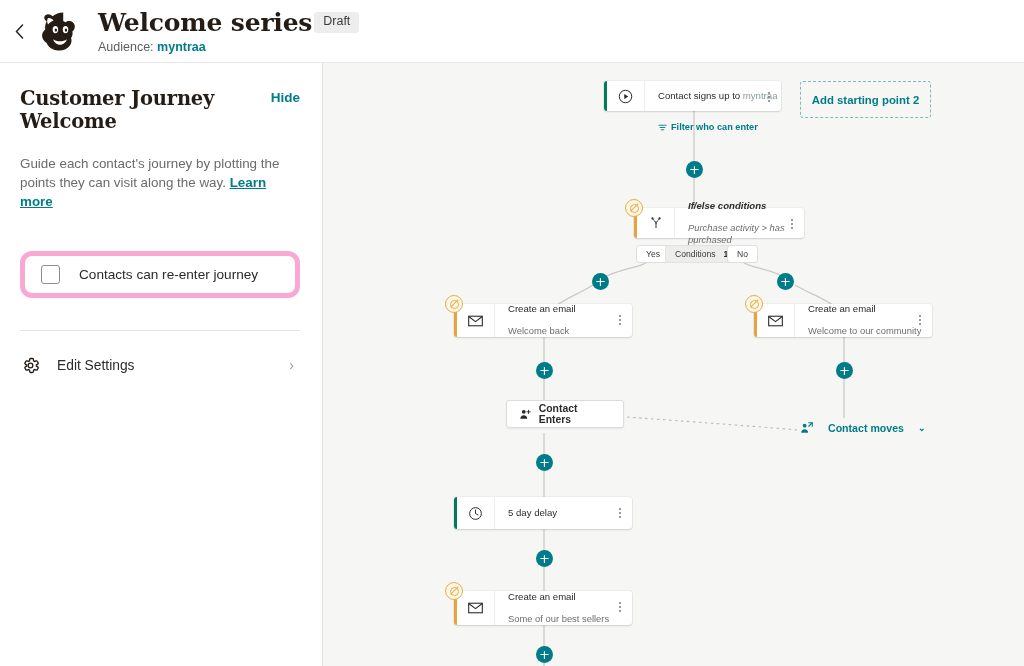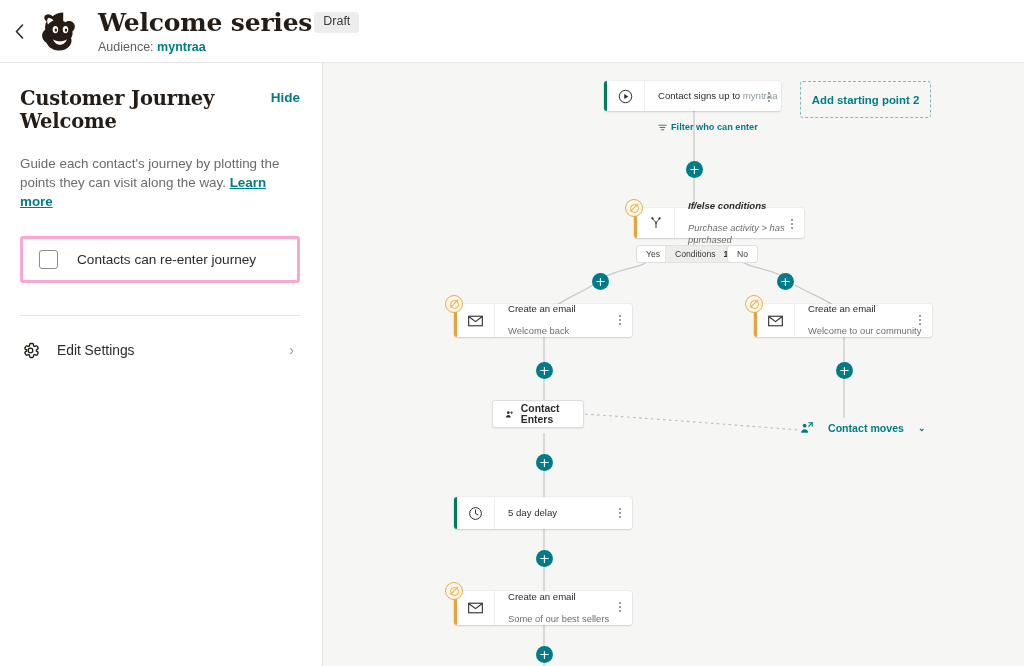--- a/index.html
+++ b/index.html
@@ -46,21 +46,21 @@
   #sidebar-title {
     font-family: "DejaVu Serif", "Liberation Serif", serif;
     font-size: 19.5px; font-weight: 700; color: #241c15; letter-spacing: -0.2px;
   }
   #hide-link { color: #007c89; font-size: 13.5px; font-weight: 700; cursor: pointer; padding-top: 3px; }
   #sidebar-desc {
     margin-top: 21px; font-size: 13.4px; line-height: 1.42; color: #6b6b6b; max-width: 276px;
   }
   #learn-more { color: #007c89; font-weight: 700; text-decoration: underline; cursor: pointer; }
   #reenter-card {
-    margin-top: 25px; height: 47px; border: 3px solid #f9a8d4; border-radius: 3px;
+    margin-top: 40px; height: 47px; border: 5px solid #f9a8d4; border-radius: 12px;
     display: flex; align-items: center; padding: 0 16px; gap: 19px; cursor: pointer;
   }
   #reenter-checkbox {
     width: 19px; height: 19px; border: 1px solid #8d8d8d; border-radius: 3px; background: #fff; flex: none;
   }
   #reenter-label { font-size: 13.6px; color: #2b2b2b; }
   #sidebar-divider { margin-top: 32px; height: 1px; background: #e4e4e4; }
   #edit-settings-row {
     margin-top: 20px; display: flex; align-items: center; gap: 16px; cursor: pointer; height: 28px;
   }
@@ -377,21 +377,21 @@
   </div>
 
   <div class="plus" style="left:213px; top:299px;">
     <span>+</span>
   </div>
 
   <div class="plus" style="left:513px; top:299px;">
     <span>+</span>
   </div>
 
-  <div id="contact-enters" style="left:169px; top:337px; width:92px; height:28px;">
+  <div id="contact-enters" style="left:183px; top:337px; width:118px; height:28px;">
     <svg width="13" height="13" viewBox="0 0 24 24">
       <circle cx="9" cy="7" r="3.6" fill="#2b2b2b"></circle>
       <path d="M2.5 20c0-4 3-6.5 6.5-6.5S15.5 16 15.5 20z" fill="#2b2b2b"></path>
       <path d="M18 4v6M15 7h6" stroke="#2b2b2b" stroke-width="1.8" stroke-linecap="round"></path>
     </svg>
     <span class="label">Contact Enters</span>
   </div>
 
   <div id="contact-moves" style="left:477px; top:358px;gap:14px;">
     <svg width="14" height="14" viewBox="0 0 24 24">

